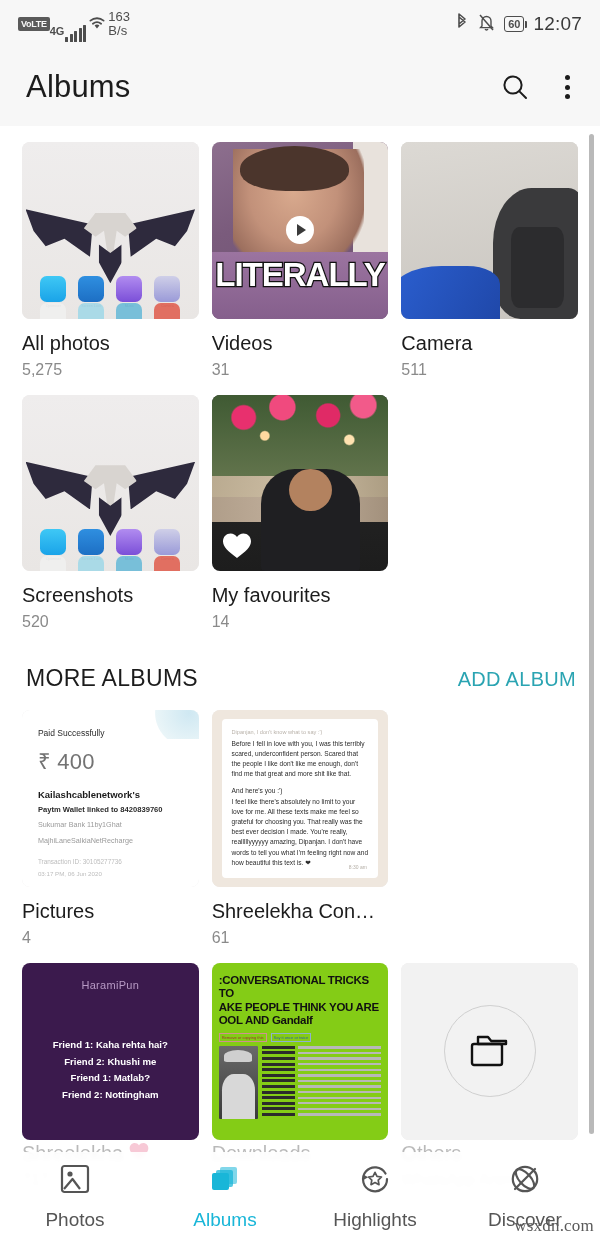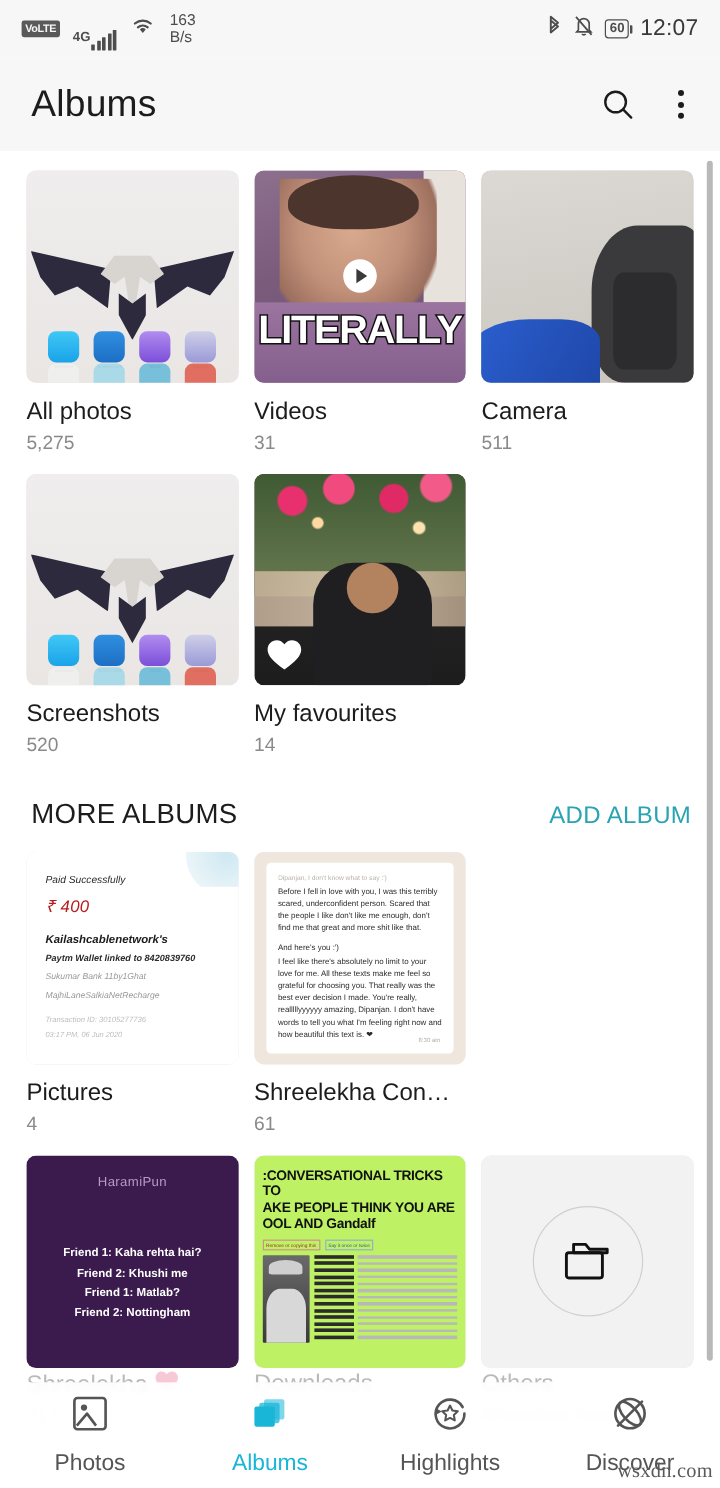--- a/index.html
+++ b/index.html
@@ -12,21 +12,21 @@
   }
 
   
   .status-bar{
     height:48px; width:100%;
     background:#f7f7f7;
     display:flex; align-items:center; justify-content:space-between;
     padding:0 18px;
     color:#4d4d4d;
   }
-  .sb-left{ display:flex; align-items:center; gap:11px; }
+  .sb-left{ display:flex; align-items:center; gap:0; }
   .sb-right{ display:flex; align-items:center; gap:9px; }
   .volte-badge{
     background:#5a5a5a; color:#f7f7f7;
     font-size:9px; font-weight:bold;
     padding:2px 3px; border-radius:2px;
     letter-spacing:-0.3px;
   }
   .net-wrap{ display:flex; gap:1px; position:relative;margin-top:20px; }
   .net-label{ font-size:11px; font-weight:bold; line-height:1; margin-bottom:6px; color:#4d4d4d;}
   .bars{ display:flex; align-items:flex-end; gap:1.5px; height:16px; }
@@ -208,25 +208,25 @@
   .fav-head{
     position:absolute; left:44%; bottom:34%; width:24%; aspect-ratio:1/1;
     background:#b3825f; border-radius:50%;
   }
   .heart-badge{
     position:absolute; left:10px; bottom:12px;
     width:30px; height:27px;
   }
 
   
-  .art-paytm{ background:#ffffff; padding:10% 9%;font-style:italic; }
+  .art-paytm{ background:#ffffff; padding:10% 9%; }
   .pt-row{ display:flex; justify-content:space-between; align-items:center; }
   .pt-paid{ font-size:8.5px; color:#2b2b2b; }
   .pt-dot{ width:5px; height:5px; border-radius:50%; background:#1faa6a; }
-  .pt-amt{ font-size:14px; color:#b91c1c; margin-top:7px; letter-spacing:.3px; }
+  .pt-amt{ font-size:22px; color:#737373; margin-top:7px; letter-spacing:.3px; }
   .pt-merch{ font-size:9.5px; font-weight:bold; color:#1b1b1b; margin-top:14px; }
   .pt-wallet{ font-size:7.6px; font-weight:bold; color:#2b2b2b; margin-top:5px; }
   .pt-note{ font-size:7.2px; color:#9a9a9a; margin-top:6px; line-height:1.45; }
   .pt-txn{ font-size:6.4px; color:#bdbdbd; margin-top:11px; }
   .pt-date{ font-size:6.2px; color:#bdbdbd; margin-top:5px; }
   .pt-corner{ position:absolute; right:0; top:0; width:28%; height:16%;
     background:radial-gradient(circle at 80% 10%,#cfe8f2,#eaf5f8 70%,transparent 72%); }
 
   
   .art-chat{ background:#efe7de; padding:5% 6%; }
@@ -262,21 +262,21 @@
     background:#1f1f22; border-radius:24% 24% 6% 6%; }
   .trip-h1{ position:absolute; left:37%; bottom:44%; width:9%; aspect-ratio:1/1; background:#8a6246; border-radius:50%; }
   .trip-h2{ position:absolute; left:53%; bottom:48%; width:9%; aspect-ratio:1/1; background:#a07css; border-radius:50%; }
 
   
   .art-pun{ background:#3b1a4d; display:flex; flex-direction:column; align-items:center; }
   .pun-title{ font-size:11px; color:#b79ac4; margin-top:9%; letter-spacing:.3px; }
   .pun-lines{ margin-top:26%; text-align:center; color:#ffffff; font-size:9.6px; font-weight:bold; line-height:1.75; }
 
   
-  .art-gandalf{ background:#bef264; padding:6% 4% 0 4%; }
+  .art-gandalf{ background:#84cc16; padding:6% 4% 0 4%; }
   .gd-title{ font-size:11.5px; font-weight:bold; color:#111; line-height:1.18; letter-spacing:-.3px; }
   .gd-tags{ display:flex; gap:4px; margin-top:5px; }
   .gd-tag{ font-size:4px; color:#a03030; border:.5px solid #d09090; padding:1px 2px; }
   .gd-tag.blue{ color:#3060a0; border-color:#90b0d0; }
   .gd-body{ display:flex; gap:4px; margin-top:4px; }
   .gd-img{ width:24%; background:linear-gradient(#6a6a6a,#3a3a3a); border-radius:1px; position:relative; }
   .gd-hat{ position:absolute; left:14%; top:6%; width:72%; height:16%; background:#cfcfcf; border-radius:50% 50% 10% 10%; }
   .gd-robe{ position:absolute; left:8%; bottom:0; width:84%; height:62%; background:#d8d8d8; border-radius:36% 36% 0 0; }
   .gd-rows{ flex:1; }
   .gd-row{ display:flex; gap:3px; align-items:center; margin-bottom:2.6px; }

